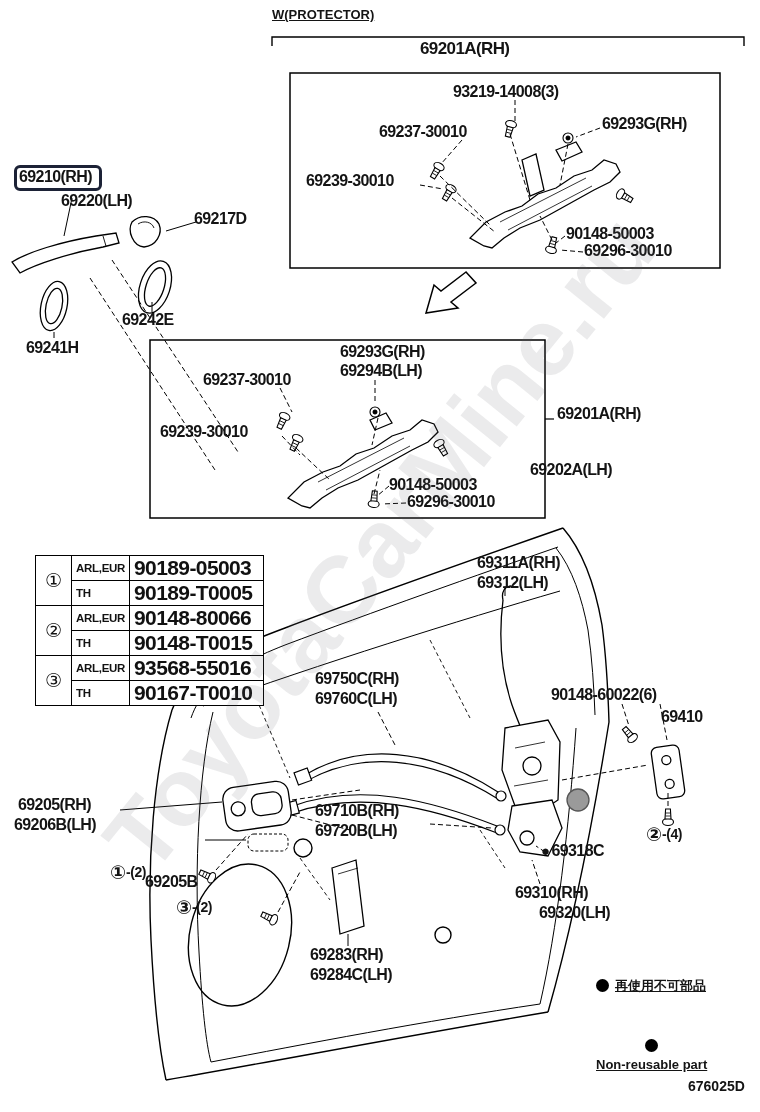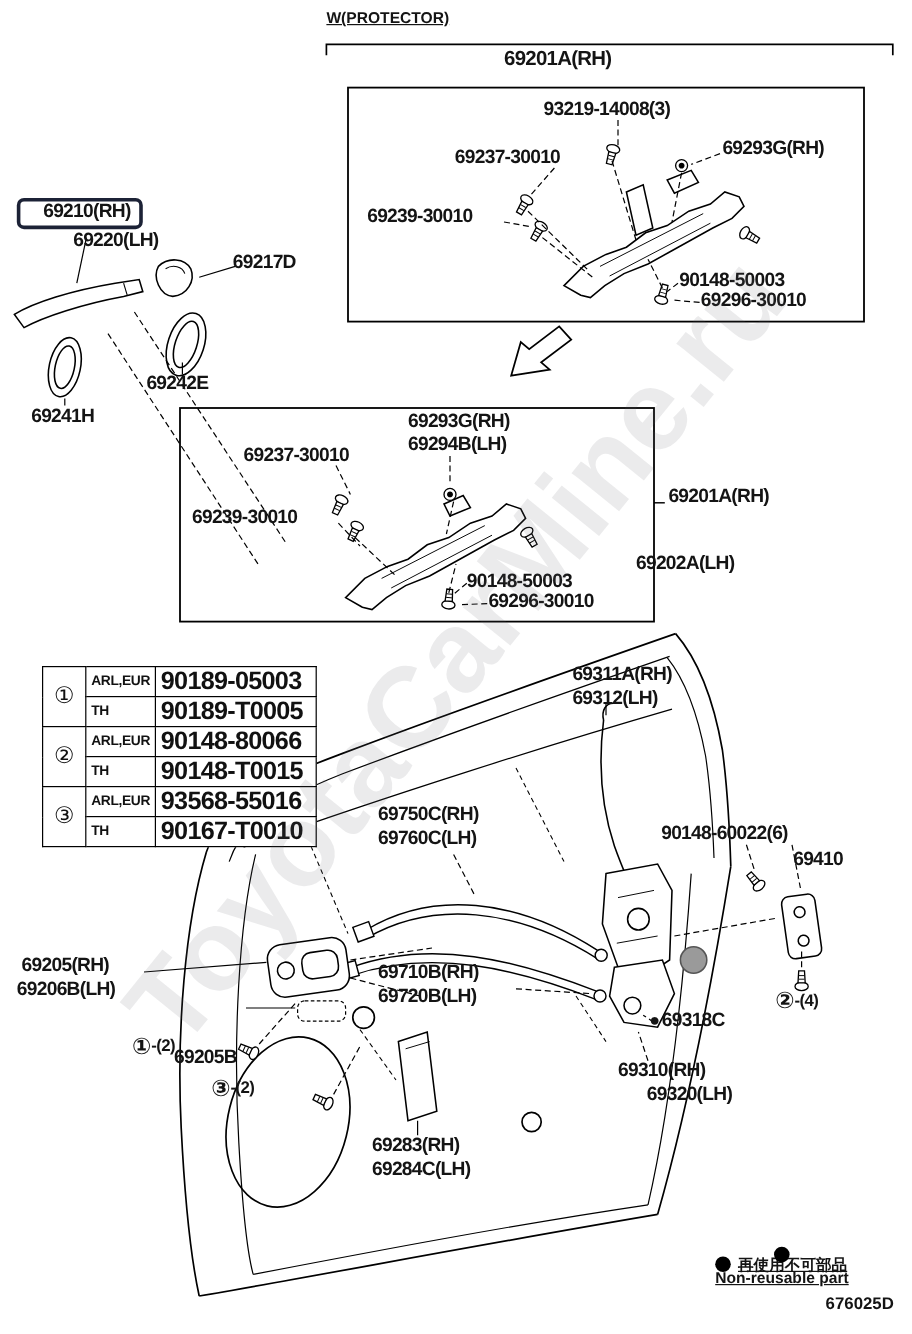--- a/index.html
+++ b/index.html
@@ -19,21 +19,21 @@
     font-size:16px;
     letter-spacing:-0.6px;
     white-space:nowrap;
     color:#141414;
     line-height:1.05;
   }
   .lbl.sm   { font-size:13px; letter-spacing:0;text-decoration:underline; }
   .hl-box {
     border:3px solid #1c2236;
     border-radius:6px;
-    padding:1px 7px 2px 19px;
+    padding:1px 7px 2px 2px;
     background:#fff;
   }
   .callout { font-size:19px; letter-spacing:0; }
   .callout .qty { font-size:14px; letter-spacing:-0.5px; vertical-align:2px; }
   .bullet { font-size:15px; margin-right:2px; }
   table.ftable {
     position:absolute; left:35px; top:555px; z-index:2;
     border-collapse:collapse; background:#fff;
   }
   table.ftable td {
@@ -342,21 +342,21 @@
 <div class="lbl callout" style="left:110px; top:863px;">
   <span>①</span><span class="qty">-(2)</span>
 </div>
 <div class="lbl callout" style="left:176px; top:898px;">
   <span>③</span><span class="qty">-(2)</span>
 </div>
 <div class="lbl callout" style="left:646px; top:825px;">
   <span>②</span><span class="qty">-(4)</span>
 </div>
 
-<div class="lbl legend-row sm" style="left:596px; top:1047px;">
+<div class="lbl legend-row sm" style="left:596px; top:979px;">
   <span class="legend-dot"></span>
   <span>再使用不可部品</span>
 </div>
 <div class="lbl legend-row sm" style="left:596px; top:1039px;flex-direction:column;">
   <span class="legend-dot"></span>
   <span>Non-reusable part</span>
 </div>
 
 <div class="lbl docnum" style="left:688px; top:1079px;">676025D</div>
 

